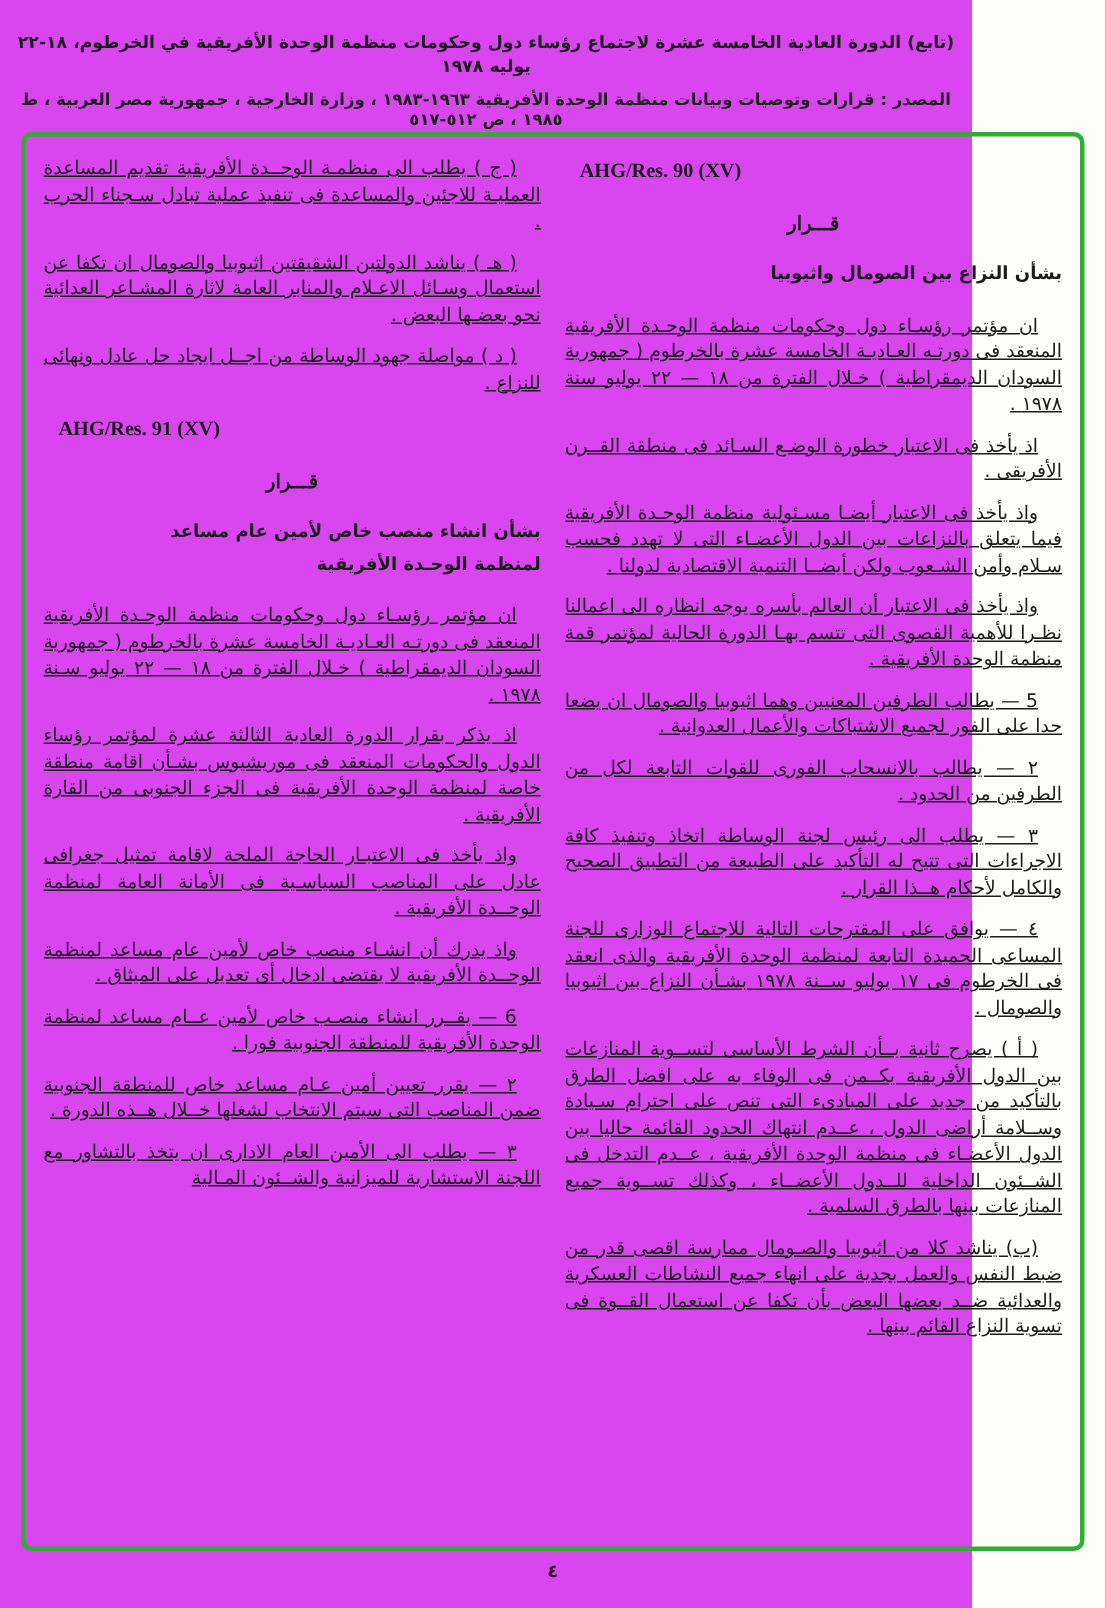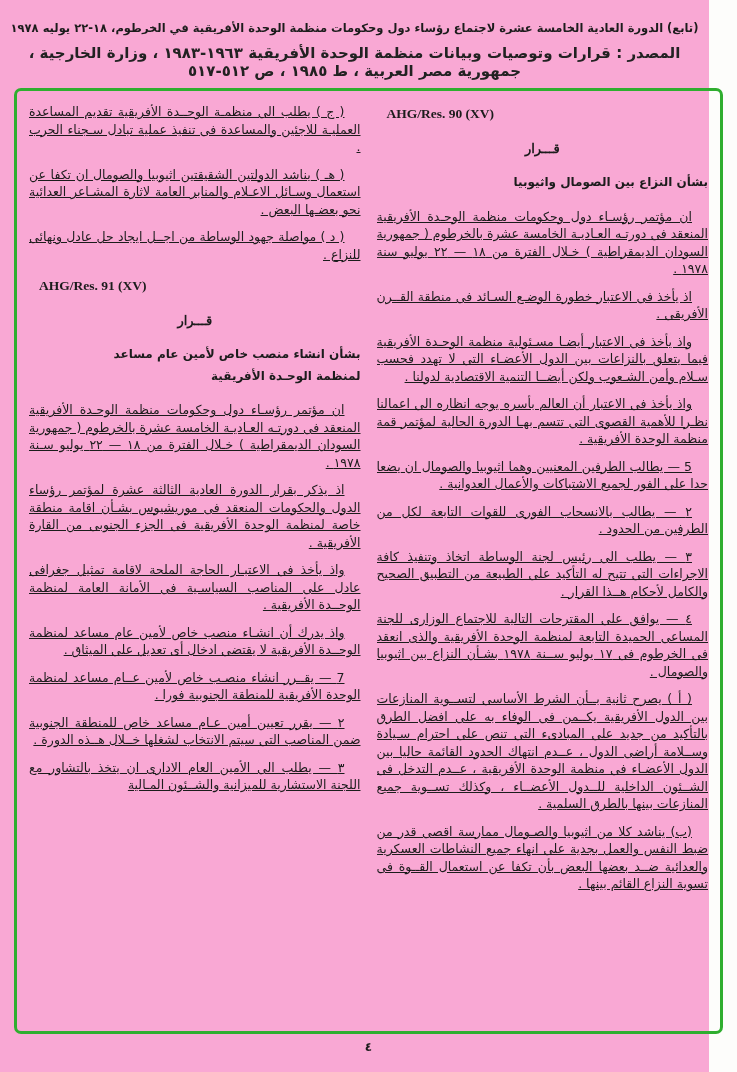--- a/index.html
+++ b/index.html
@@ -7,26 +7,26 @@
     --ink:#1c1c1c;
   }
   html,body{margin:0;padding:0;}
   body{
     width:737px;height:1072px;
     background:#fdfdfb;
     font-family:"DejaVu Sans", sans-serif;
     color:var(--ink);
     overflow:hidden;
   }
-  .page{position:relative;width:709px;height:1072px;background:#f9a8d4;}
+  .page{position:relative;width:648px;height:1072px;background:#d946ef;}
 
   
   .header{direction:rtl;text-align:center;padding-top:20px;}
   .header .h1{font-size:11.5px;font-weight:bold;line-height:1.4;}
-  .header .h2{font-size:15px;font-weight:bold;margin-top:8px;color:#222;}
+  .header .h2{font-size:11px;font-weight:bold;margin-top:8px;color:#222;}
 
   
   .frame{
     position:absolute;left:14px;top:88px;
     width:709px;height:946px;box-sizing:border-box;
     border:3px solid var(--green);border-radius:7px;
     padding:12px 12px;
     display:flex;direction:rtl;gap:16px;
     overflow:hidden;
   }
@@ -96,21 +96,21 @@
         <div class="blk p">( هـ ) يناشد الدولتين الشقيقتين اثيوبيا والصومال ان تكفا عن استعمال وسـائل الاعـلام والمنابر العامة لاثارة المشـاعر العدائية نحو بعضـها البعض .</div>
         <div class="blk p">( د ) مواصلة جهود الوساطة من اجــل ايجاد حل عادل ونهائى للنزاع .</div>
         <div class="blk latin">AHG/Res. 91 (XV)</div>
         <div class="blk qarar">قـــرار</div>
         <div class="blk title">بشأن انشاء منصب خاص لأمين عام مساعد
 لمنظمة الوحـدة الأفريقية</div>
         <div class="blk p">ان مؤتمر رؤسـاء دول وحكومات منظمة الوحـدة الأفريقية المنعقد فى دورتـه العـاديـة الخامسة عشرة بالخرطوم ( جمهورية السودان الديمقراطية ) خـلال الفترة من ١٨ — ٢٢ يوليو سـنة ١٩٧٨ .</div>
         <div class="blk p">اذ يذكر بقرار الدورة العادية الثالثة عشرة لمؤتمر رؤساء الدول والحكومات المنعقد فى موريشيوس بشـأن اقامة منطقة خاصة لمنظمة الوحدة الأفريقية فى الجزء الجنوبى من القارة الأفريقية .</div>
         <div class="blk p">واذ يأخذ فى الاعتبـار الحاجة الملحة لاقامة تمثيل جغرافى عادل على المناصب السياسـية فى الأمانة العامة لمنظمة الوحــدة الأفريقية .</div>
         <div class="blk p">واذ يدرك أن انشـاء منصب خاص لأمين عام مساعد لمنظمة الوحــدة الأفريقية لا يقتضى ادخال أى تعديل على الميثاق .</div>
-        <div class="blk p">7 — يقــرر انشاء منصـب خاص لأمين عــام مساعد لمنظمة الوحدة الأفريقية للمنطقة الجنوبية فورا .</div>
+        <div class="blk p">6 — يقــرر انشاء منصـب خاص لأمين عــام مساعد لمنظمة الوحدة الأفريقية للمنطقة الجنوبية فورا .</div>
         <div class="blk p">٢ — يقرر تعيين أمين عـام مساعد خاص للمنطقة الجنوبية ضمن المناصب التى سيتم الانتخاب لشغلها خــلال هــذه الدورة .</div>
         <div class="blk p">٣ — يطلب الى الأمين العام الادارى ان يتخذ بالتشاور مع اللجنة الاستشارية للميزانية والشــئون المـالية</div>
       </div>
   </div>
 
   <div class="footer">٤</div>
 
 </div>
 
 </body></html>

